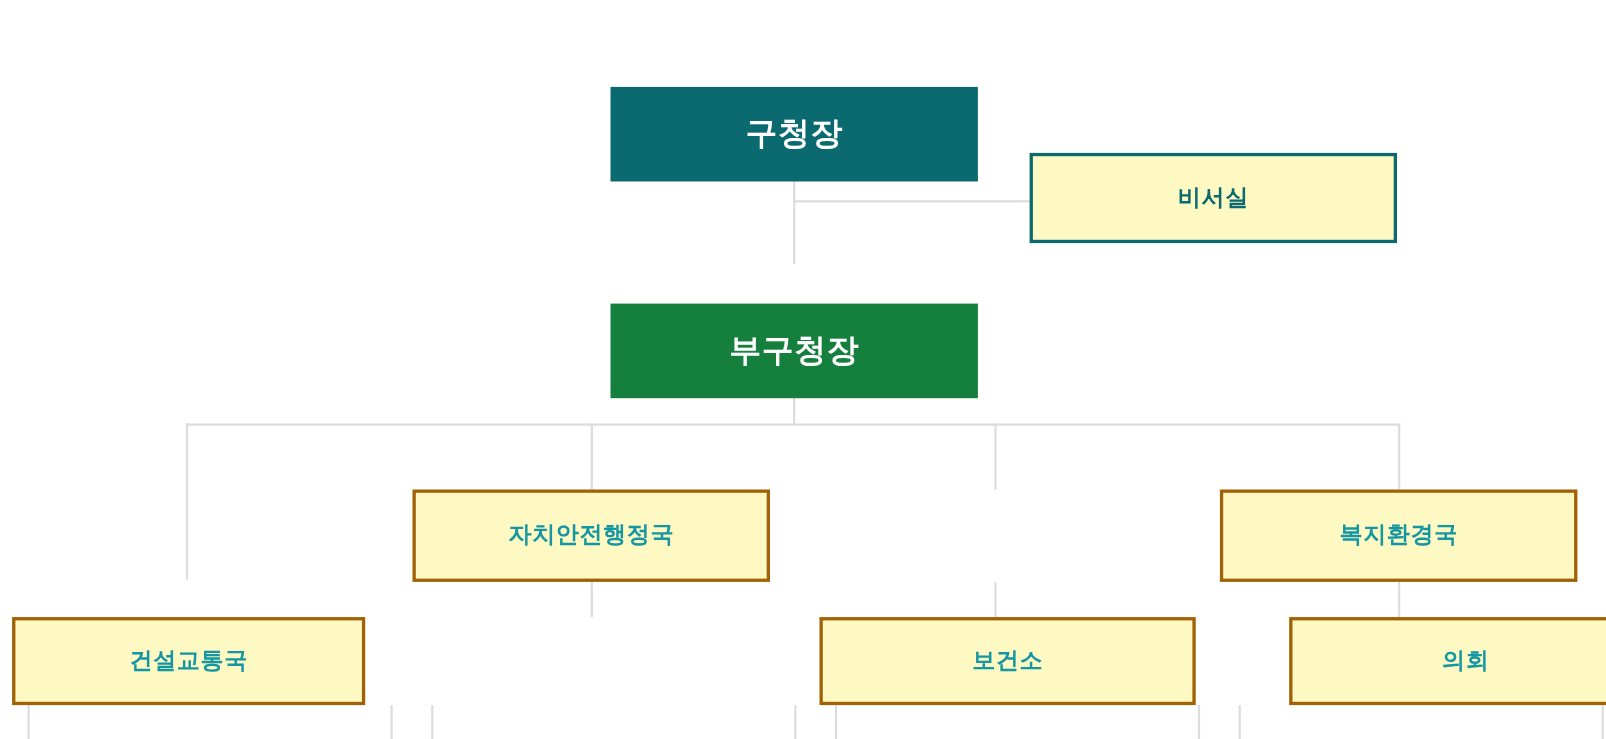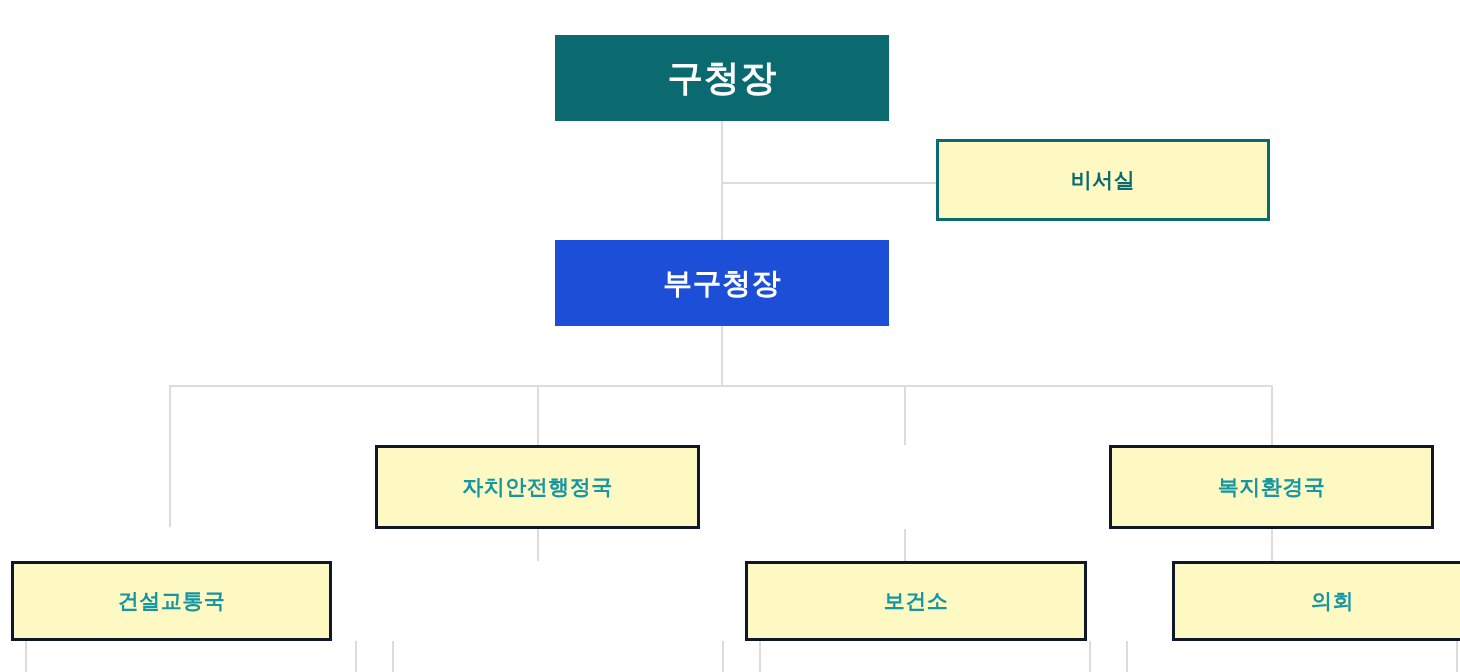--- a/index.html
+++ b/index.html
@@ -41,39 +41,41 @@
   }
 
   
   .node.filled {
     border: none;
     color: #ffffff;
     font-weight: bold;
   }
   .node.filled.level-1 {
     background: #0a6a70;
-    font-size: 36px;
+    font-size: 29px;
+    margin-top: 44px;
   }
   .node.filled.level-2 {
-    background: #1d4ed8;
+    background: #15803d;
     font-size: 29px;
+    margin-top: 36px;
   }
 
   
   .node.outlined {
     background: #fef9c3;
     font-weight: bold;
   }
   .node.outlined.dark {
     border: 3px solid #0a6a70;
     color: #0a6a70;
     font-size: 21px;
   }
   .node.outlined.light {
-    border: 3px solid #0f172a;
+    border: 3px solid #a16207;
     color: #1596a3;
     font-size: 21px;
   }
 </style>
 </head>
 <body>
 
 <div id="chart-root">
 
   <div class="line line-v" style="left:721px; top:121px; height:119px;"></div>

